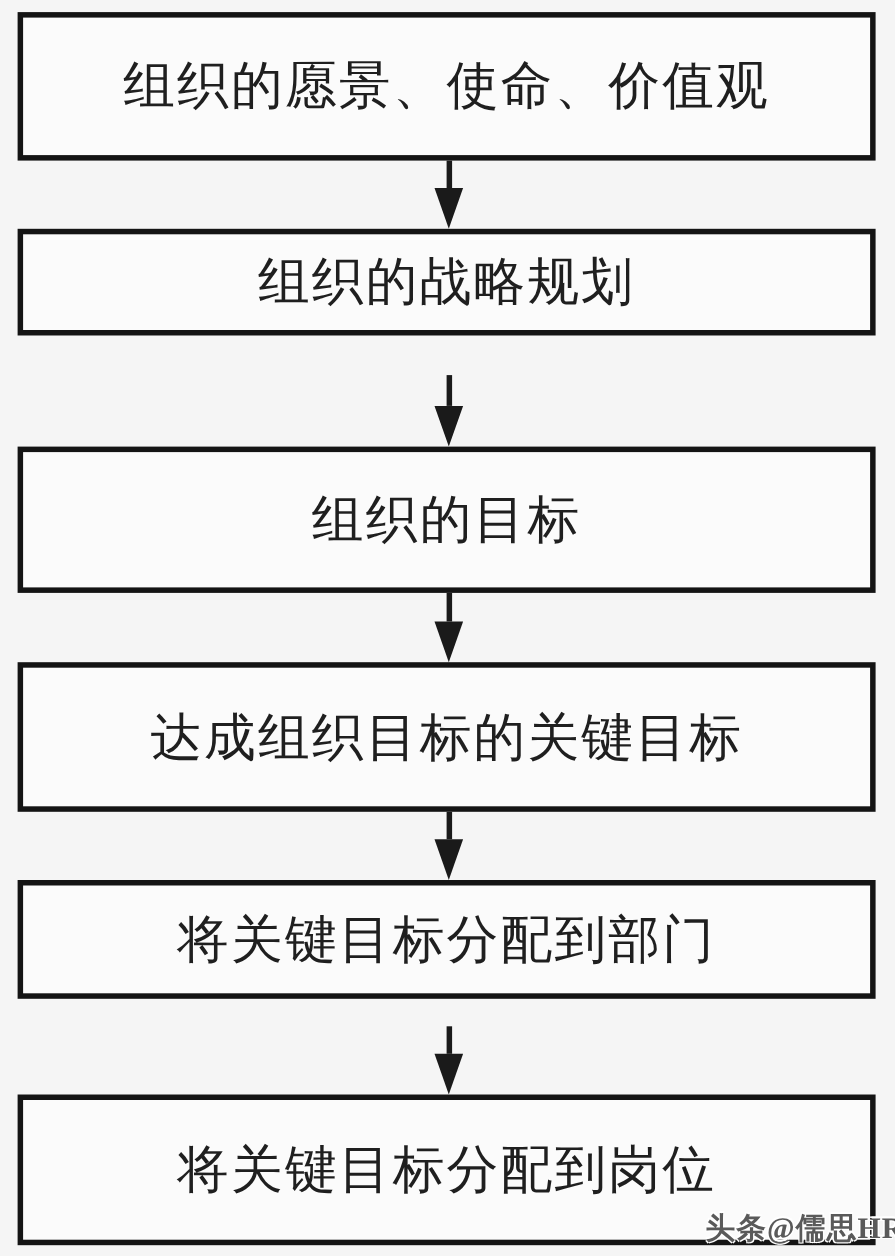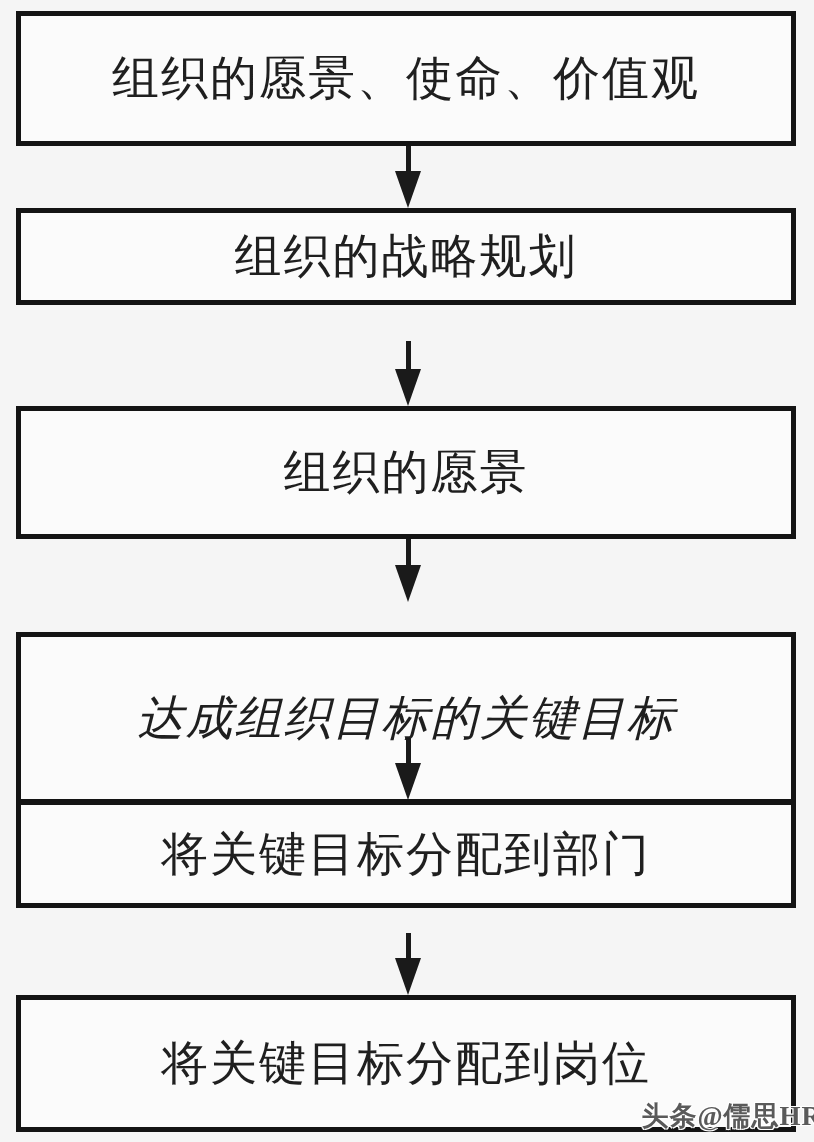--- a/index.html
+++ b/index.html
@@ -34,21 +34,21 @@
   .flow-box .label {
     font-size: 47px;
     color: #1f1f1f;
     letter-spacing: 2px;
     white-space: nowrap;
     text-align: center;
   }
   .box1 { top: 11px;  height: 135px; }
   .box2 { top: 208px; height: 97px; }
   .box3 { top: 406px; height: 133px; }
-  .box4 { top: 632px; height: 172px; font-style: italic; }
+  .box4 { top: 602px; height: 136px; }
   .box5 { top: 800px; height: 108px; }
   .box6 { top: 995px; height: 137px; justify-content: center; }
 
   .arrow {
     position: absolute;
     left: 395px;
     width: 26px;
     display: flex;
     flex-direction: column;
     align-items: center;
@@ -104,21 +104,21 @@
   <div class="flow-box box2">
     <span class="label">组织的战略规划</span>
   </div>
 
   <div class="arrow arrow2">
     <span class="stem"></span>
     <span class="head"></span>
   </div>
 
   <div class="flow-box box3">
-    <span class="label">组织的愿景</span>
+    <span class="label">组织的目标</span>
   </div>
 
   <div class="arrow arrow3">
     <span class="stem"></span>
     <span class="head"></span>
   </div>
 
   <div class="flow-box box4">
     <span class="label">达成组织目标的关键目标</span>
   </div>

